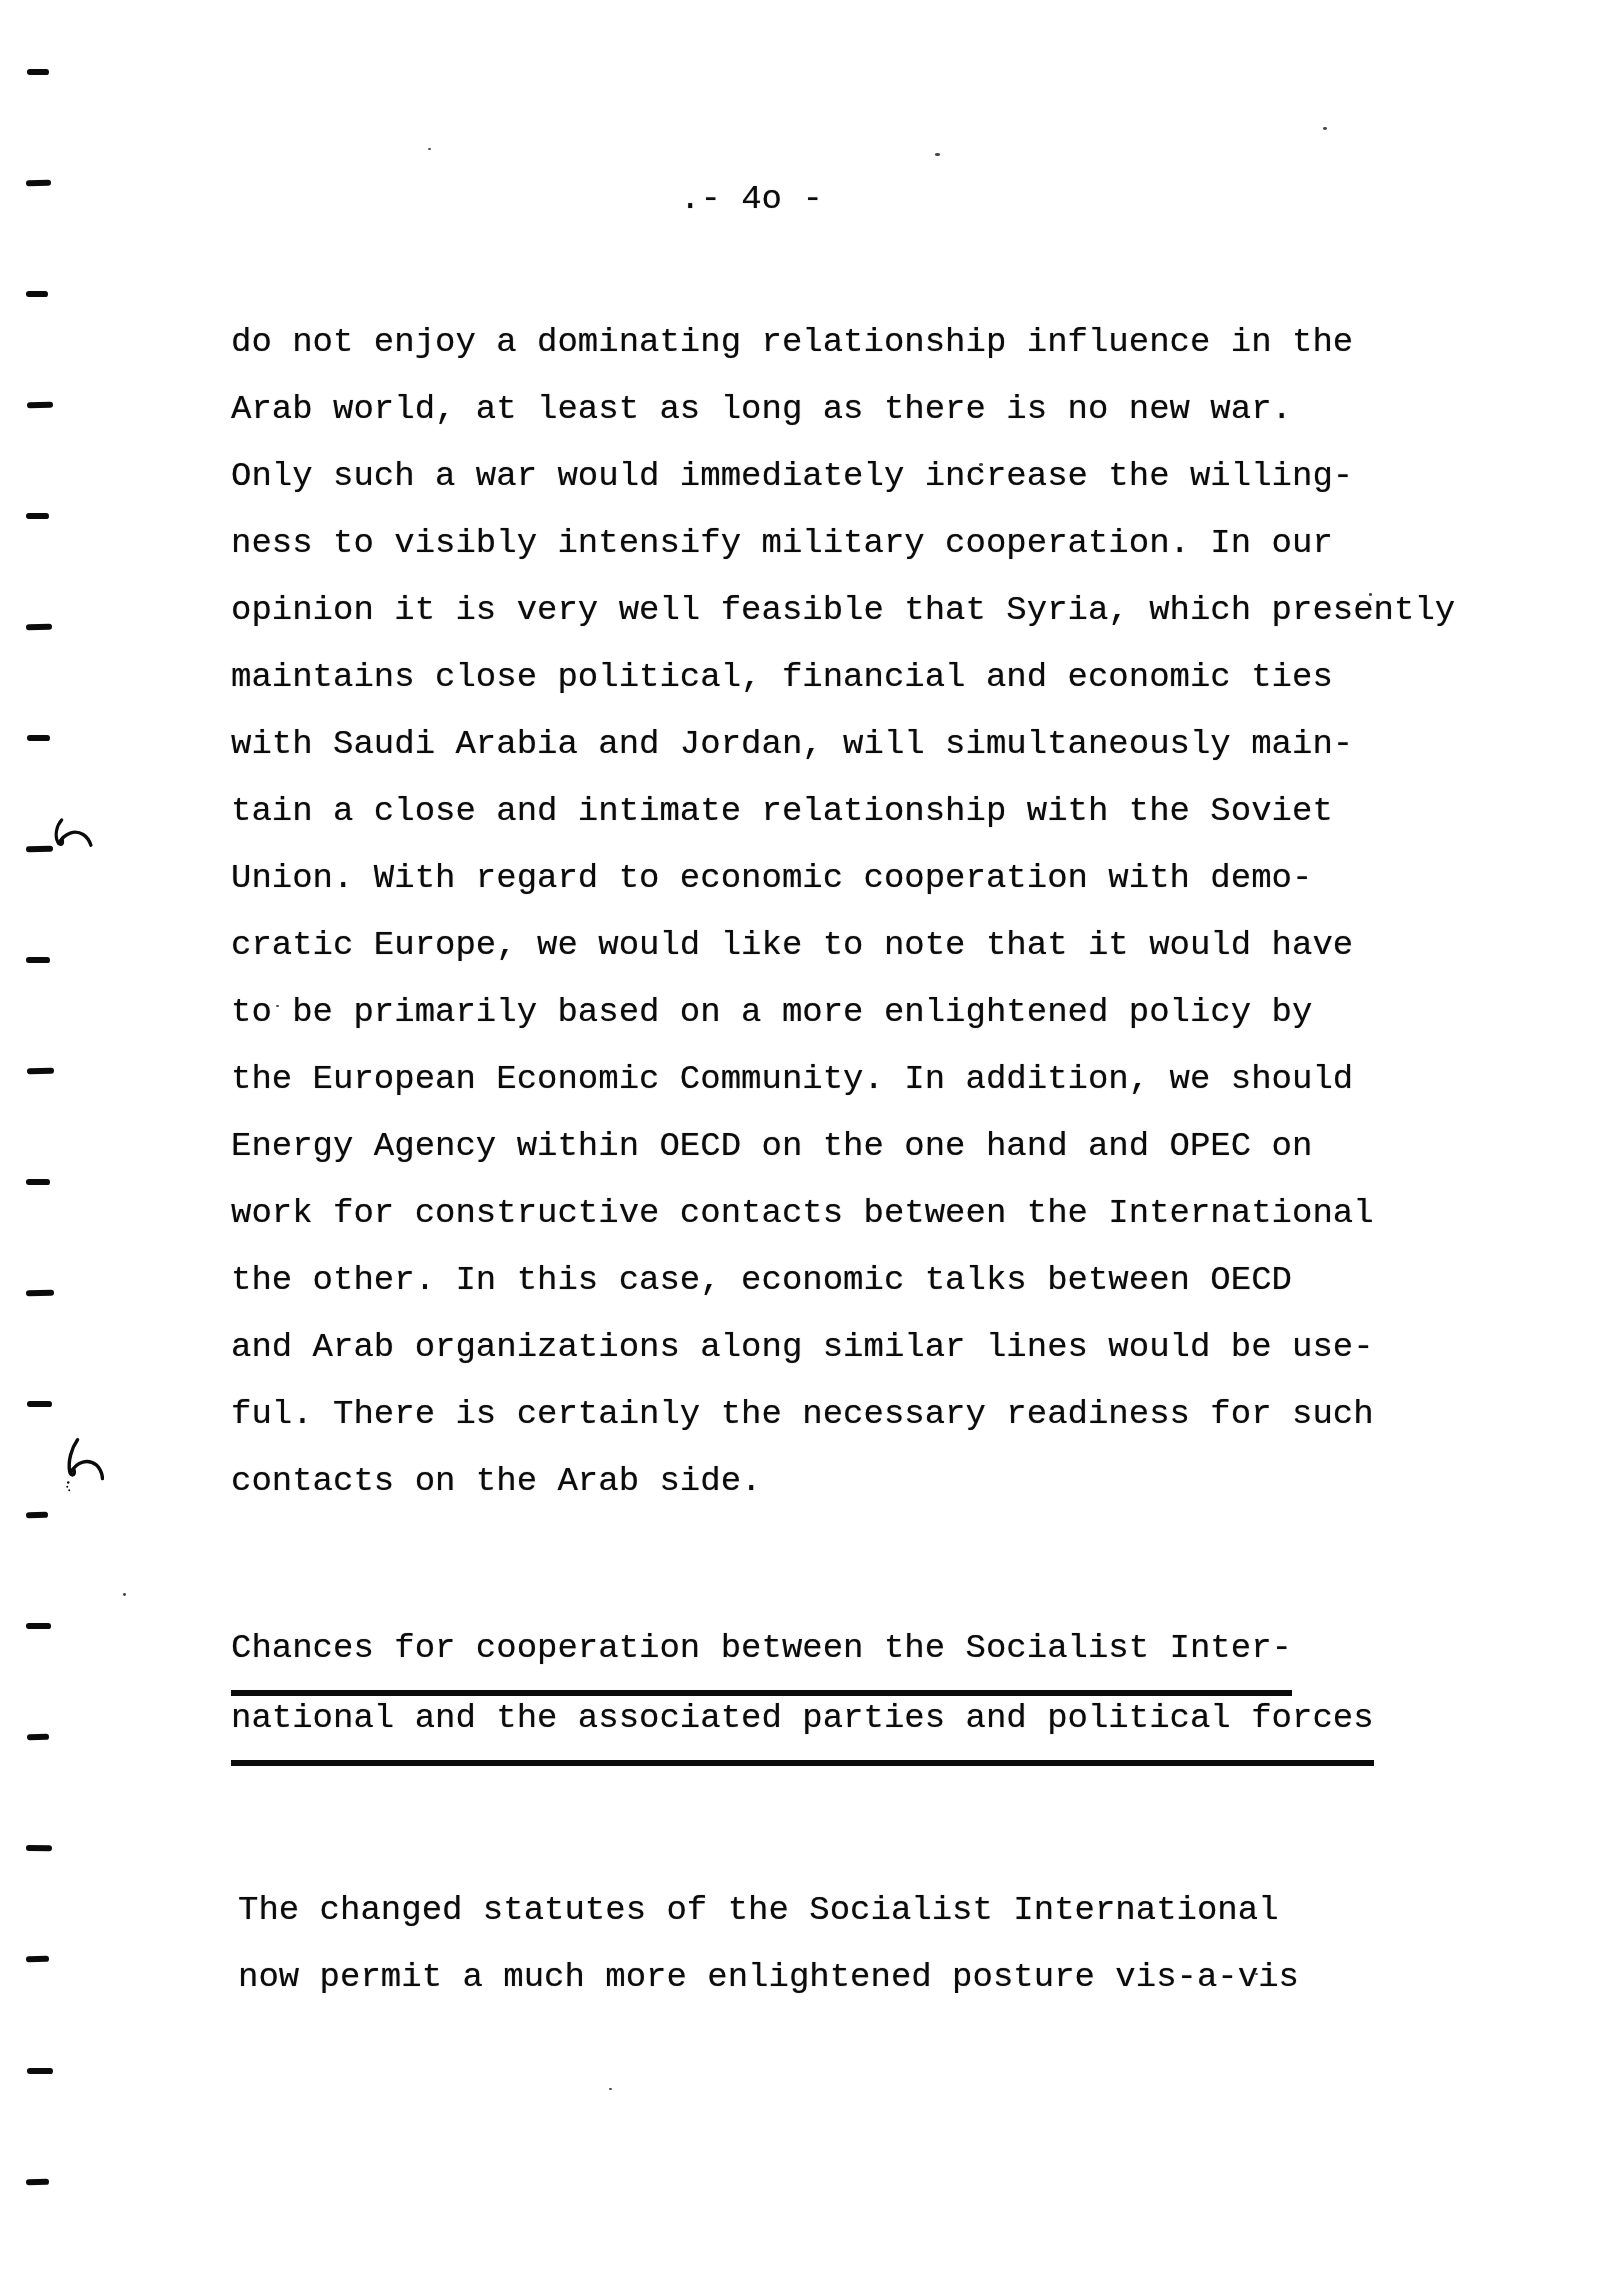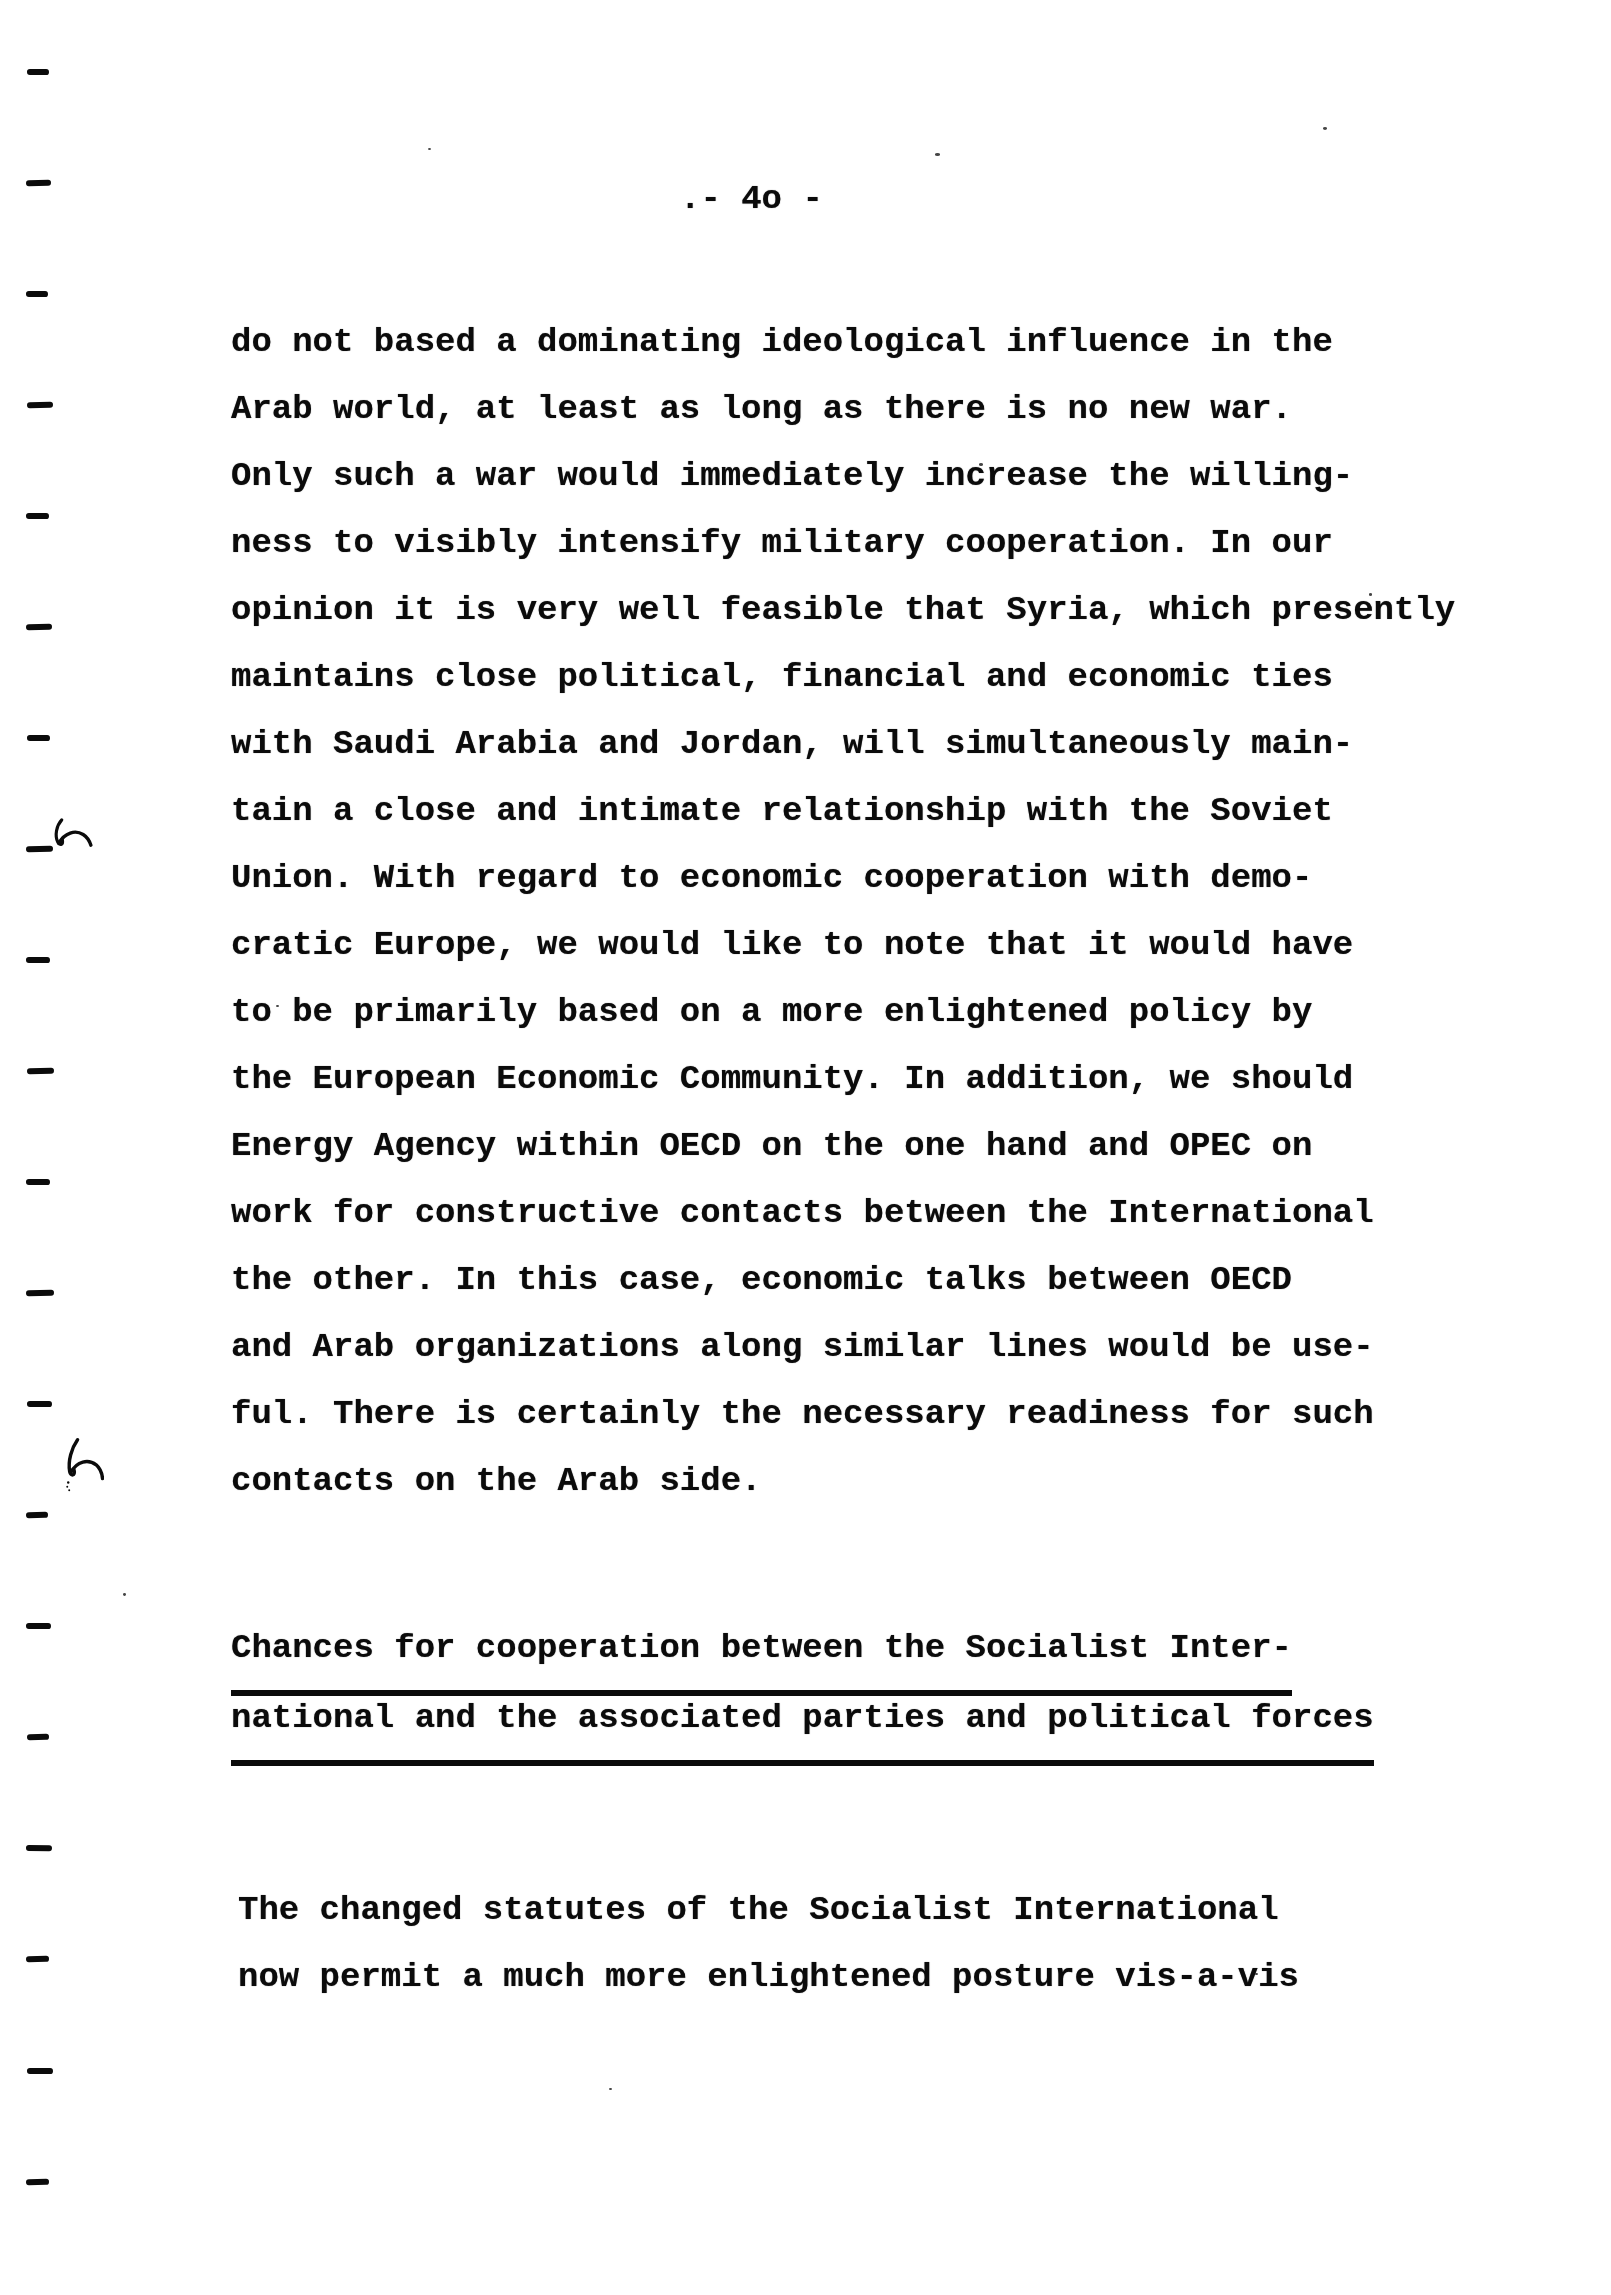--- a/index.html
+++ b/index.html
@@ -10,21 +10,21 @@
   }
   .page {
     position: absolute;
     left: 0; top: 0;
     width: 1612px; height: 2295px;
     background: #ffffff;
   }
   .typewritten {
     color: #0b0b0b;
     font-size: 34px;
-    font-weight: 700;
+    font-weight: 400;
     text-shadow: 0 0 1px rgba(10,10,10,0.55);
     white-space: pre;
   }
   .pageno {
     position: absolute;
     left: 680px; top: 167px;
     height: 64px; line-height: 64px;
   }
   .para { position: absolute; left: 231px; }
   .p1 { top: 309px; }
@@ -55,21 +55,21 @@
   }
 </style>
 </head>
 <body>
 
 <div class="page">
 
   <div class="pageno typewritten">.- 4o -</div>
 
   <div class="para p1">
-    <div class="line typewritten">do not based a dominating ideological influence in the</div>
+    <div class="line typewritten">do not enjoy a dominating relationship influence in the</div>
     <div class="line typewritten">Arab world, at least as long as there is no new war.</div>
     <div class="line typewritten">Only such a war would immediately increase the willing-</div>
     <div class="line typewritten">ness to visibly intensify military cooperation. In our</div>
     <div class="line typewritten">opinion it is very well feasible that Syria, which presently</div>
     <div class="line typewritten">maintains close political, financial and economic ties</div>
     <div class="line typewritten">with Saudi Arabia and Jordan, will simultaneously main-</div>
     <div class="line typewritten">tain a close and intimate relationship with the Soviet</div>
     <div class="line typewritten">Union. With regard to economic cooperation with demo-</div>
     <div class="line typewritten">cratic Europe, we would like to note that it would have</div>
     <div class="line typewritten">to be primarily based on a more enlightened policy by</div>

